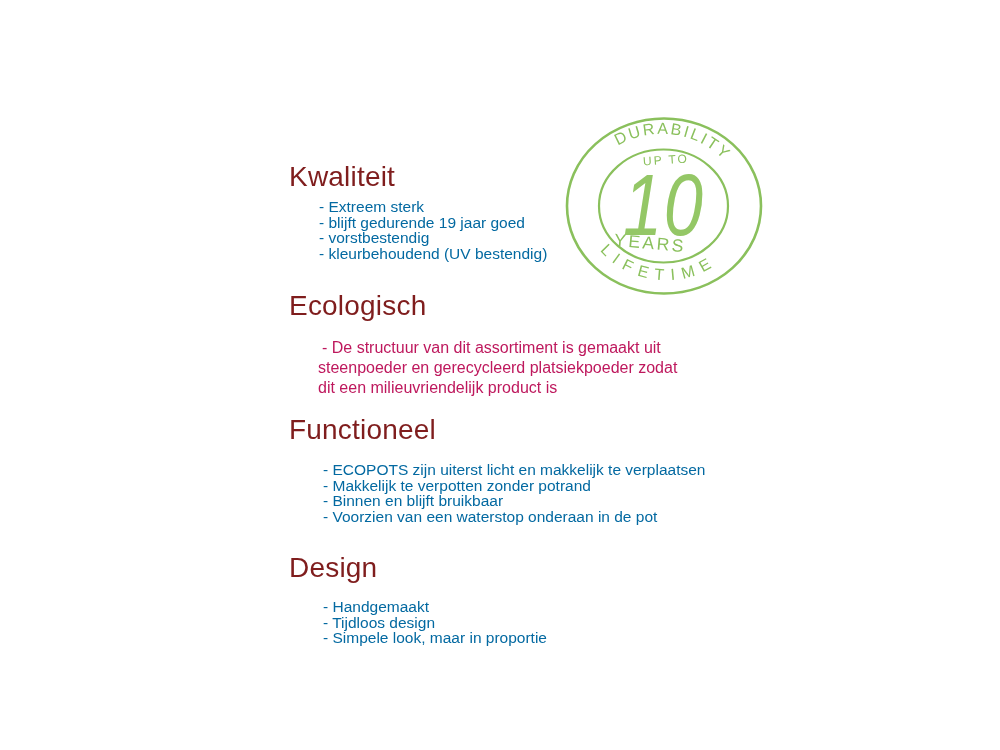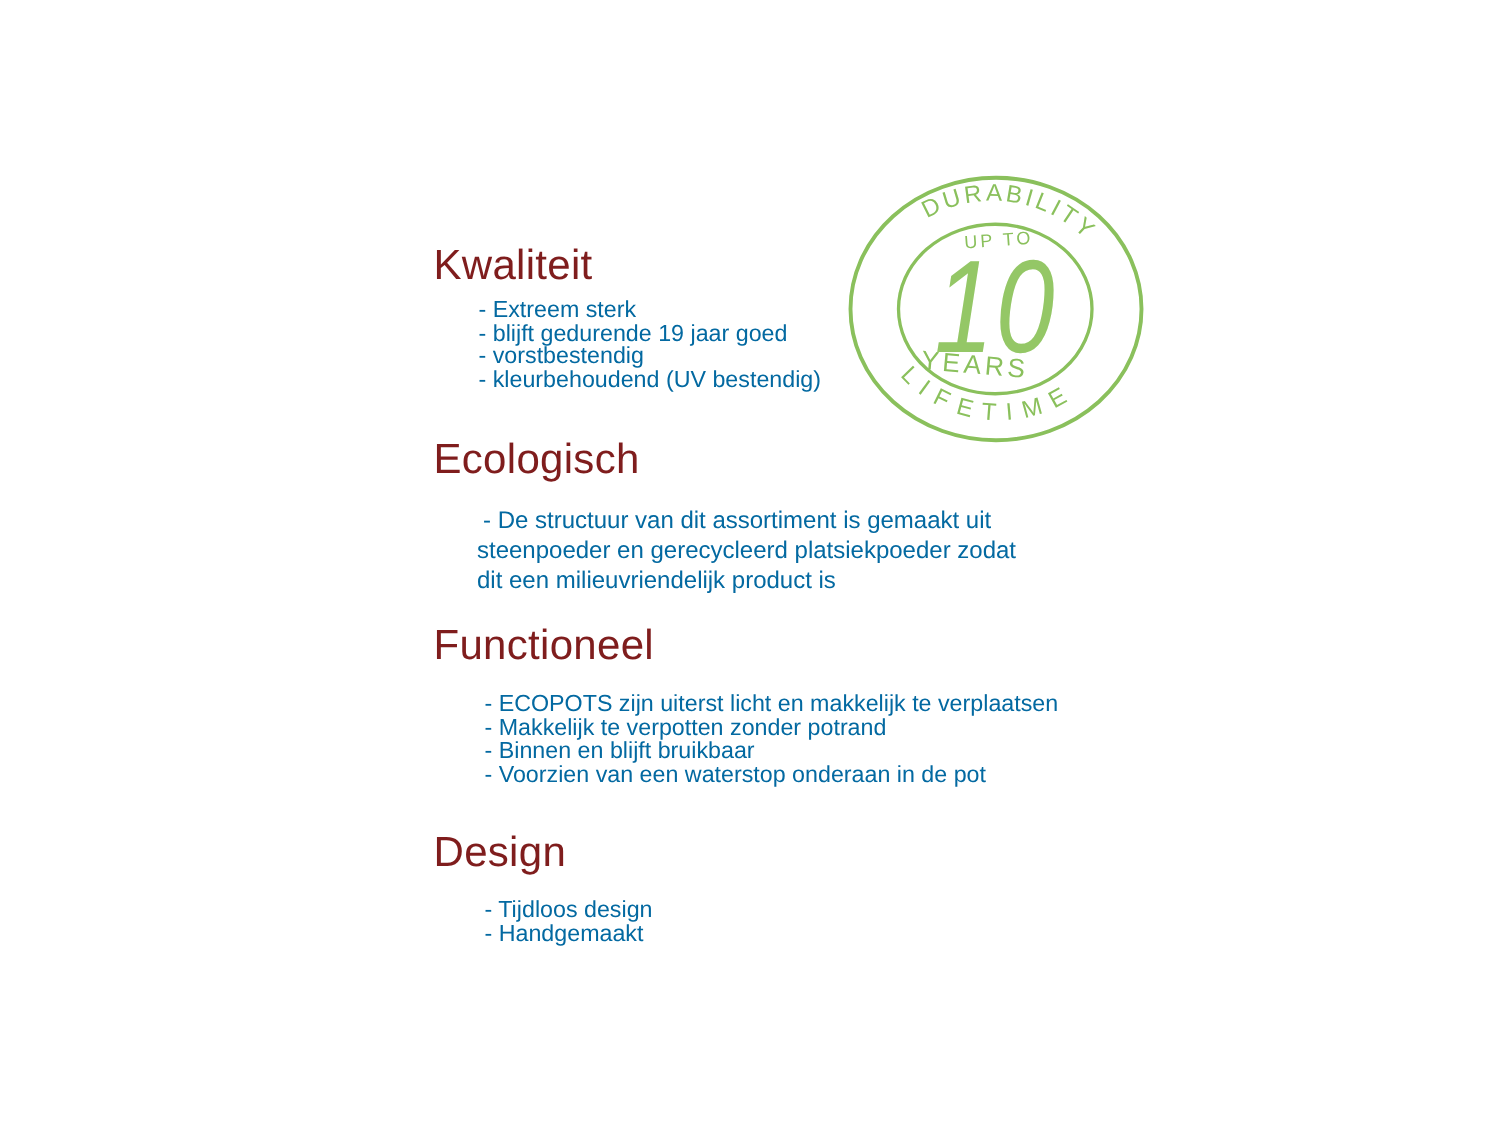--- a/index.html
+++ b/index.html
@@ -29,21 +29,21 @@
     color: #7f1d1d;
     letter-spacing: 0.2px;
   }
   .list {
     color: #0369a1;
     font-size: 15.5px;
     line-height: 15.5px;
   }
   .list .li { white-space: nowrap; }
   .para {
-    color: #0369a1;
+    color: #be185d;
     font-size: 16px;
     line-height: 20px;
   }
   .para .pline { white-space: nowrap; }
   .para .pline.first { padding-left: 4px; }
 
   .sec-kwaliteit   { top: 162px; }
   .sec-kwaliteit .list { margin-top: 8px; margin-left: 30px; }
   .sec-ecologisch  { top: 291px; }
   .sec-ecologisch .para { margin-top: 18px; margin-left: 29px; }
@@ -91,22 +91,23 @@
       <div class="li">- ECOPOTS zijn uiterst licht en makkelijk te verplaatsen</div>
       <div class="li">- Makkelijk te verpotten zonder potrand</div>
       <div class="li">- Binnen en blijft bruikbaar</div>
       <div class="li">- Voorzien van een waterstop onderaan in de pot</div>
     </div>
   </section>
 
   <section class="sec sec-design">
     <h2>Design</h2>
     <div class="list">
+      <div class="li">- Handgemaakt</div>
       <div class="li">- Tijdloos design</div>
-      <div class="li">- Handgemaakt</div>
+      <div class="li">- Simpele look, maar in proportie</div>
     </div>
   </section>
 
   <div class="badge-wrap">
     <svg width="202" height="186" viewBox="0 0 202 186">
 
       <ellipse cx="101" cy="93" rx="97" ry="87.5" fill="none" stroke="#8ac05c" stroke-width="2.6"></ellipse>
       <ellipse cx="100.5" cy="93" rx="64.5" ry="56.5" fill="none" stroke="#8ac05c" stroke-width="2.2"></ellipse>
 
       <g transform="rotate(8 101 93)">

